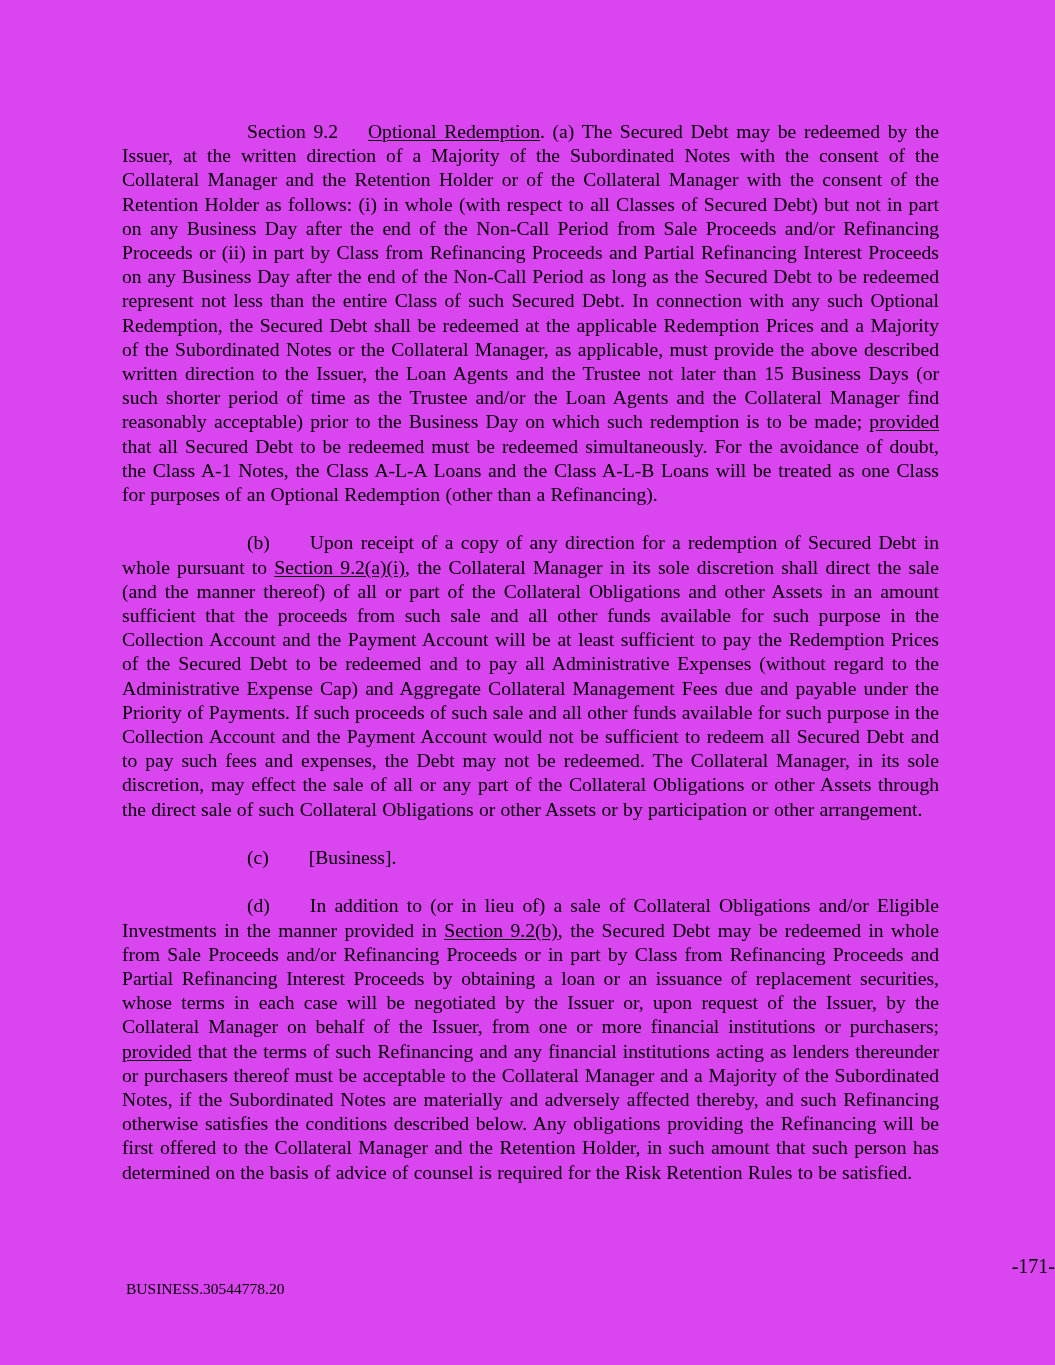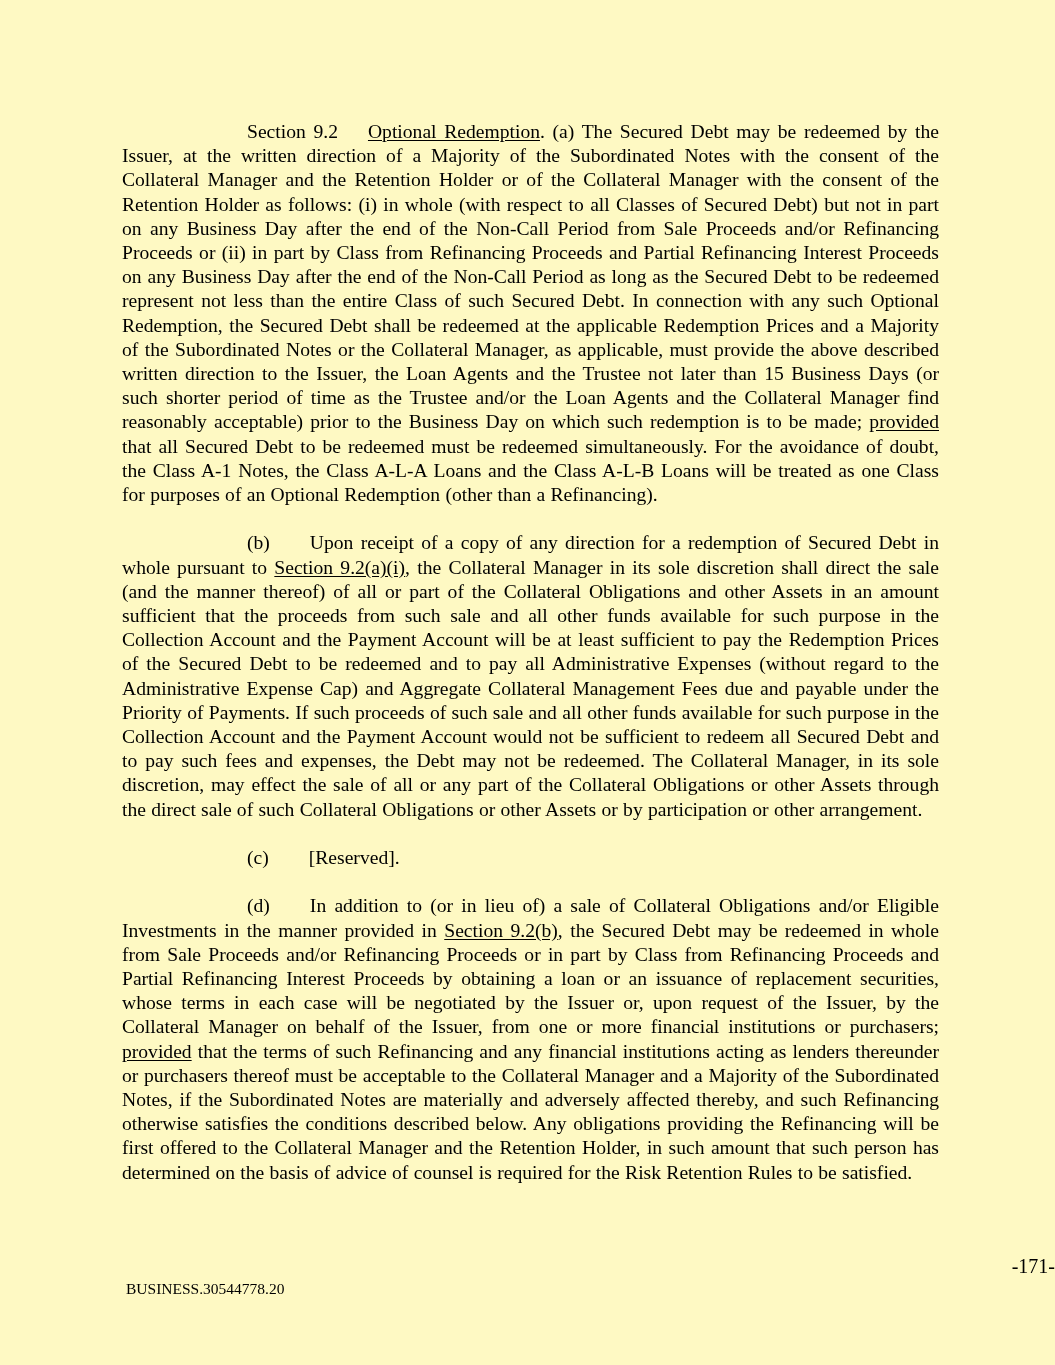--- a/index.html
+++ b/index.html
@@ -9,21 +9,21 @@
     background: #ffffff;
     position: relative;
     overflow: hidden;
     font-family: "Liberation Serif", "DejaVu Serif", serif;
     color: #000000;
   }
   .page {
     position: absolute;
     left: 0; top: 0;
     width: 1055px; height: 1365px;
-    background: #fef9c3;
+    background: #d946ef;
   }
   .content {
     position: absolute;
     left: 122px;
     top: 120px;
     width: 817px;
   }
   p.para {
     font-size: 19.6px;
     line-height: 24.2px;
@@ -56,21 +56,21 @@
 </head>
 <body>
 
 <div class="page">
   <div class="content">
 
     <p class="para"><span>Section 9.2</span><span class="tab tab-a"></span><span class="u">Optional Redemption</span><span>.  (a) The Secured Debt may be redeemed by the Issuer, at the written direction of a Majority of the Subordinated Notes with the consent of the Collateral Manager and the Retention Holder or of the Collateral Manager with the consent of the Retention Holder as follows:  (i) in whole (with respect to all Classes of Secured Debt) but not in part on any Business Day after the end of the Non-Call Period from Sale Proceeds and/or Refinancing Proceeds or (ii) in part by Class from Refinancing Proceeds and Partial Refinancing Interest Proceeds on any Business Day after the end of the Non-Call Period as long as the Secured Debt to be redeemed represent not less than the entire Class of such Secured Debt.  In connection with any such Optional Redemption, the Secured Debt shall be redeemed at the applicable Redemption Prices and a Majority of the Subordinated Notes or the Collateral Manager, as applicable, must provide the above described written direction to the Issuer, the Loan Agents  and the Trustee not later than 15 Business Days (or such shorter period of time as the Trustee and/or the Loan Agents and  the Collateral Manager find reasonably acceptable) prior to the Business Day on which such redemption is to be made; </span><span class="u">provided</span><span> that all Secured Debt to be redeemed must be redeemed simultaneously.  For the avoidance of doubt, the Class A-1 Notes, the Class A-L-A Loans and the Class A-L-B Loans will be treated as one Class for purposes of an Optional Redemption (other than a Refinancing).</span></p>
 
     <p class="para"><span>(b)</span><span class="tab tab-b"></span><span>Upon receipt of a copy of any direction for a redemption of Secured Debt in whole pursuant to </span><span class="u">Section 9.2(a)(i)</span><span>, the Collateral Manager in its sole discretion shall direct the sale (and the manner thereof) of all or part of the Collateral Obligations and other Assets in an amount sufficient that the proceeds from such sale and all other funds available for such purpose in the Collection Account and the Payment Account will be at least sufficient to pay the Redemption Prices of the Secured Debt to be redeemed and to pay all Administrative Expenses (without regard to the Administrative Expense Cap) and Aggregate Collateral Management Fees due and payable under the Priority of Payments.  If such proceeds of such sale and all other funds available for such purpose in the Collection Account and the Payment Account would not be sufficient to redeem all Secured Debt and to pay such fees and expenses, the Debt may not be redeemed.  The Collateral Manager, in its sole discretion, may effect the sale of all or any part of the Collateral Obligations or other Assets through the direct sale of such Collateral Obligations or other Assets or by participation or other arrangement.</span></p>
 
-    <p class="para"><span>(c)</span><span class="tab tab-b"></span><span>[Reserved].</span></p>
+    <p class="para"><span>(c)</span><span class="tab tab-b"></span><span>[Business].</span></p>
 
     <p class="para"><span>(d)</span><span class="tab tab-b"></span><span>In addition to (or in lieu of) a sale of Collateral Obligations and/or Eligible Investments in the manner provided in </span><span class="u">Section 9.2(b)</span><span>, the Secured Debt may be redeemed in whole from Sale Proceeds and/or Refinancing Proceeds or in part by Class from Refinancing Proceeds and Partial Refinancing Interest Proceeds by obtaining a loan or an issuance of replacement securities, whose terms in each case will be negotiated by the Issuer or, upon request of the Issuer, by the Collateral Manager on behalf of the Issuer, from one or more financial institutions or purchasers; </span><span class="u">provided</span><span> that the terms of such Refinancing and any financial institutions acting as lenders thereunder or purchasers thereof must be acceptable to the Collateral Manager and a Majority of the Subordinated Notes, if the Subordinated Notes are materially and adversely affected thereby, and such Refinancing otherwise satisfies the conditions described below.  Any obligations providing the Refinancing will be first offered to the Collateral Manager and the Retention Holder, in such amount that such person has determined on the basis of advice of counsel is required for the Risk Retention Rules to be satisfied.</span></p>
 
   </div>
 
   <div class="footer-page-number">-171-</div>
   <div class="footer-doc-id">BUSINESS.30544778.20</div>
 </div>
 
 </body></html>

